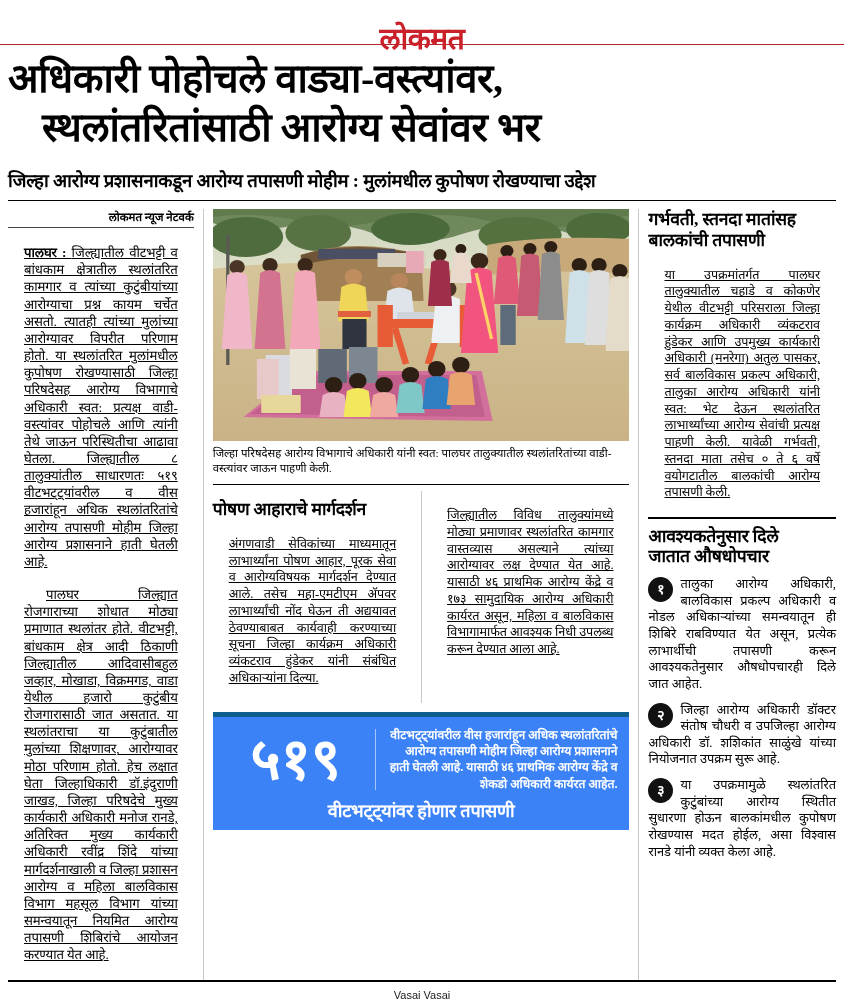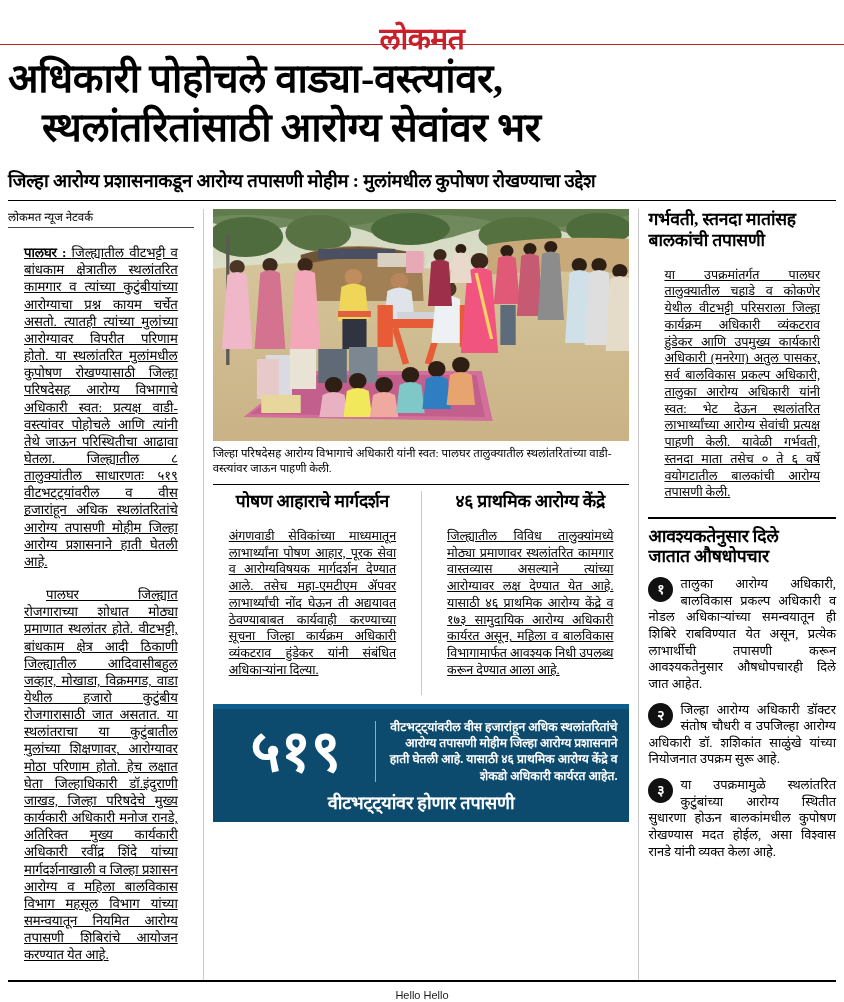--- a/index.html
+++ b/index.html
@@ -63,22 +63,22 @@
   .columns {
     display: flex;
     padding: 8px 8px 0 8px;
     gap: 0;
   }
   .col-left   { width: 214px; padding-right: 9px; }
   .col-mid    { width: 480px; padding: 0 9px; border-left: 1px solid #c9c9c9; border-right: 1px solid #c9c9c9; }
   .col-right  { width: 216px; padding-left: 9px; }
 
   .byline {
-    text-align: left;
-    font-weight: normal;
+    text-align: right;
+    font-weight: bold;
     font-size: 11.5px;
     padding-bottom: 3px;
   }
   .byline-rule { height: 1px; background: #444; margin-bottom: 6px; }
 
   p.body {
     margin: 16px;
     font-size: 13.2px;
     line-height: 1.30;
     text-align: justify;
@@ -108,31 +108,30 @@
   .mid-rule { height: 1.5px; background: #000; margin: 2px 0 6px 0; }
 
   
   .mid-split { display: flex; gap: 0; }
   .mid-split > div { width: 50%; }
   .mid-split .msc-a { padding-right: 9px; }
   .mid-split .msc-b { padding-left: 9px; border-left: 1px solid #c9c9c9; }
   h3.subsec {
     font-size: 17.5px;
     font-weight: bold;
-    margin: 0 0 5px 0;
+    margin: 8px 0 5px 0;
     line-height: 1.18;
     letter-spacing: -0.2px;
-    text-align: center;
   }
   p.body.sm { font-size: 12.6px; line-height: 1.33; }
 
   
   .bluebox {
     margin-top: 9px;
-    background: #0c4a6e;
+    background: #3b82f6;
     border-top: 5px solid #0d5e8c;
     color: #fff;
     padding: 10px 12px 8px 12px;
   }
   .bluebox-top { display: flex; align-items: center; }
   .bluebox-num {
     font-family: "Liberation Serif", "DejaVu Serif", serif;
     font-weight: bold;
     font-size: 58px;
     line-height: 0.95;
@@ -336,21 +335,20 @@
 
     <div class="photo-caption">जिल्हा परिषदेसह आरोग्य विभागाचे अधिकारी यांनी स्वत: पालघर तालुक्यातील स्थलांतरितांच्या वाडी-वस्त्यांवर जाऊन पाहणी केली.</div>
     <div class="mid-rule"></div>
 
     <div class="mid-split">
       <div class="msc-a">
         <h3 class="subsec">पोषण आहाराचे मार्गदर्शन</h3>
         <p class="body sm">अंगणवाडी सेविकांच्या माध्यमातून लाभार्थ्यांना पोषण आहार, पूरक सेवा व आरोग्यविषयक मार्गदर्शन देण्यात आले. तसेच महा-एमटीएम ॲपवर लाभार्थ्यांची नोंद घेऊन ती अद्ययावत ठेवण्याबाबत कार्यवाही करण्याच्या सूचना जिल्हा कार्यक्रम अधिकारी व्यंकटराव हुंडेकर यांनी संबंधित अधिकाऱ्यांना दिल्या.</p>
       </div>
       <div class="msc-b">
-        <h3 class="subsec">४६ प्राथमिक आरोग्य केंद्रे</h3>
         <p class="body sm">जिल्ह्यातील विविध तालुक्यांमध्ये मोठ्या प्रमाणावर स्थलांतरित कामगार वास्तव्यास असल्याने त्यांच्या आरोग्यावर लक्ष देण्यात येत आहे. यासाठी ४६ प्राथमिक आरोग्य केंद्रे व १७३ सामुदायिक आरोग्य अधिकारी कार्यरत असून, महिला व बालविकास विभागामार्फत आवश्यक निधी उपलब्ध करून देण्यात आला आहे.</p>
       </div>
     </div>
 
     <div class="bluebox">
       <div class="bluebox-top">
         <div class="bluebox-num">५१९</div>
         <div class="bluebox-sep"></div>
         <div class="bluebox-text">वीटभट्ट्यांवरील वीस हजारांहून अधिक स्थलांतरितांचे आरोग्य तपासणी मोहीम जिल्हा आरोग्य प्रशासनाने हाती घेतली आहे.  यासाठी ४६ प्राथमिक आरोग्य केंद्रे व शेकडो अधिकारी कार्यरत आहेत.</div>
       </div>
@@ -384,18 +382,18 @@
     <div class="numitem">
       <span class="bullet-badge">३</span>
       <span>या उपक्रमामुळे स्थलांतरित कुटुंबांच्या आरोग्य स्थितीत सुधारणा होऊन बालकांमधील कुपोषण रोखण्यास मदत होईल, असा विश्वास रानडे यांनी व्यक्त केला आहे.</span>
     </div>
   </div>
 
 </div>
 
 <div class="footer-rule"></div>
 <div class="footer">
-  <div class="f-row1">Hello Hello</div>
+  <div class="f-row1">Vasai Vasai</div>
   <div class="f-row2">
     <span>Page No. 1</span><span>Jun 19, 2025</span>
   </div>
   <div class="f-row3">Powered by: erelego.com</div>
 </div>
 
 </body></html>

